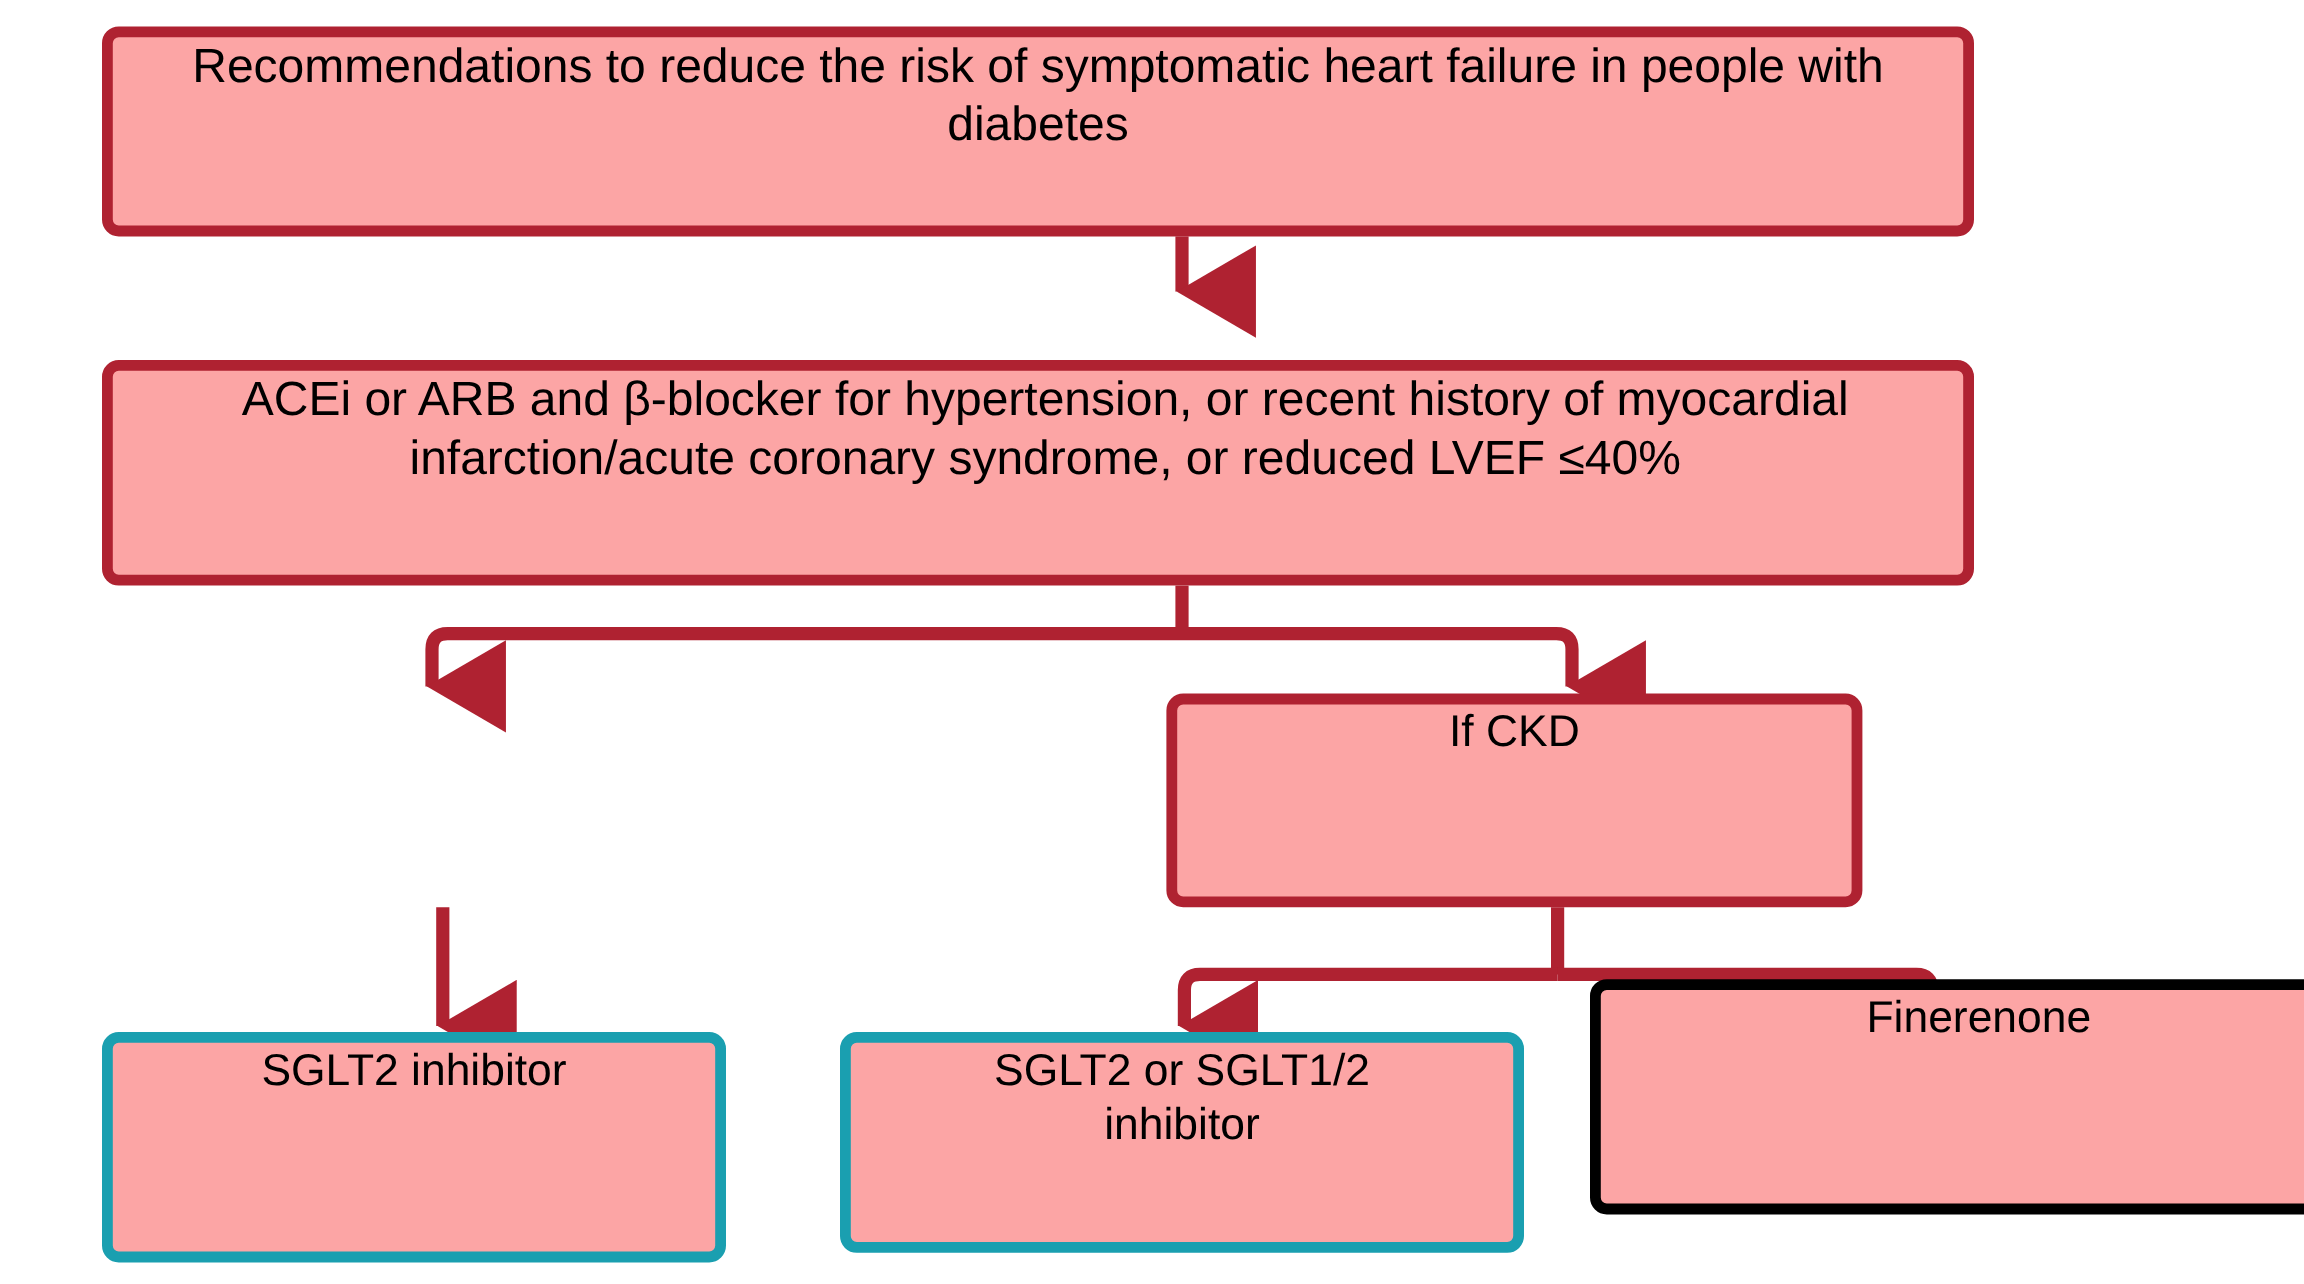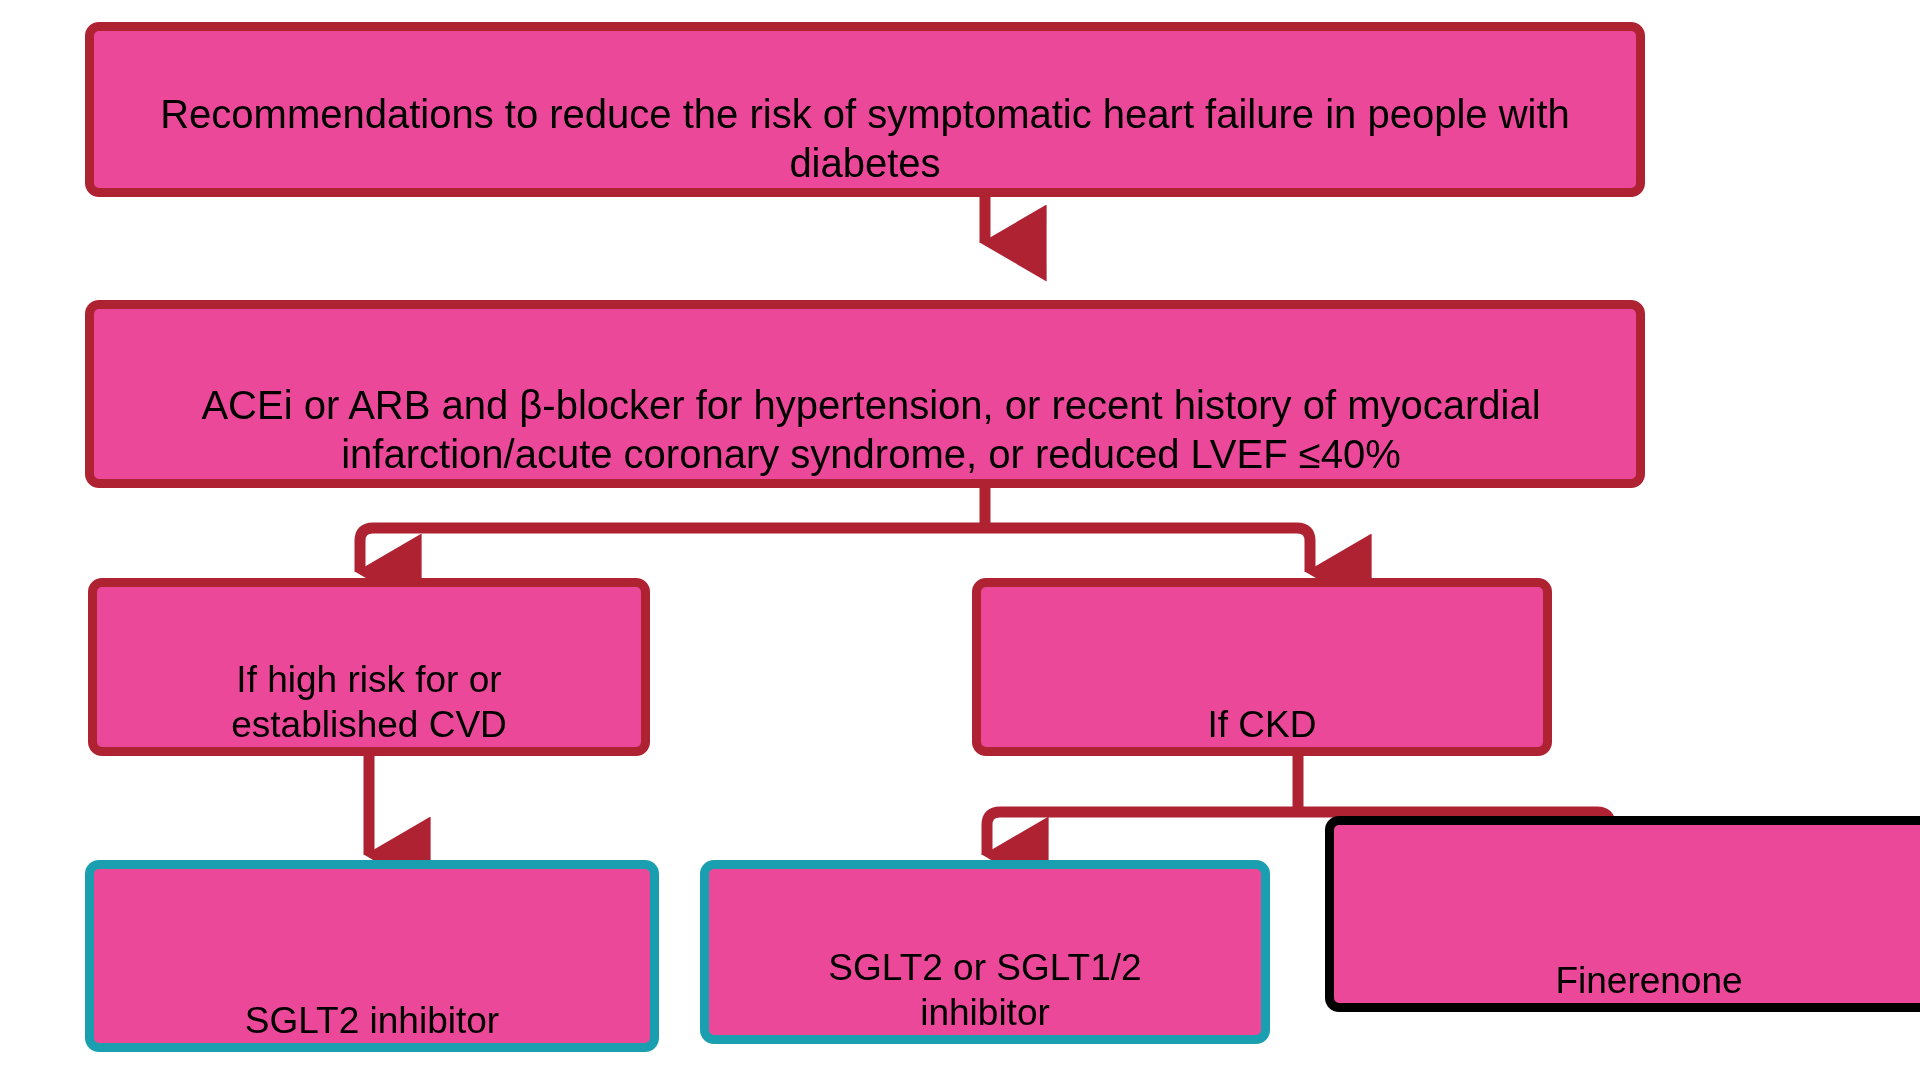--- a/index.html
+++ b/index.html
@@ -22,25 +22,25 @@
     position: absolute;
     left: 0;
     top: 0;
     width: 1920px;
     height: 1070px;
     pointer-events: none;
   }
   .node {
     position: absolute;
     box-sizing: border-box;
-    background: #ec4899;
+    background: #fca5a5;
     border-style: solid;
     border-radius: 14px;
     display: flex;
-    align-items: flex-end;
+    align-items: flex-start;
     justify-content: center;
     text-align: center;
     color: #000000;
     z-index: 2;
   }
   .node .label {
     display: block;
     width: 100%;
     padding: 0 18px;
     box-sizing: border-box;
@@ -59,21 +59,21 @@
   .node.black {
     border-color: #000000;
     border-width: 9px;
   }
 
   
   #node-title        { left: 85px;   top: 22px;   width: 1560px; height: 175px; font-size: 40px; }
   #node-therapy      { left: 85px;   top: 300px;  width: 1560px; height: 188px; font-size: 40px; padding-left: 12px; }
   #node-cvd          { left: 88px;   top: 578px;  width: 562px;  height: 178px; font-size: 37px; }
   #node-ckd          { left: 972px; top: 578px;  width: 580px;  height: 178px; font-size: 37px; }
-  #node-sglt2        { left: 85px;   top: 860px;  width: 574px;  height: 192px; font-size: 37px; }
+  #node-sglt2        { left: 85px;   top: 860px;  width: 520px;  height: 192px; font-size: 37px; }
   #node-sglt12       { left: 700px;  top: 860px;  width: 570px;  height: 184px; font-size: 37px; }
   #node-finerenone   { left: 1325px; top: 816px;  width: 648px;  height: 196px; font-size: 37px; }
 </style>
 </head>
 <body>
 
 <div id="canvas">
 
   <svg class="connector-layer" viewBox="0 0 1920 1070" width="1920" height="1070" xmlns="http://www.w3.org/2000/svg">
     <defs>
@@ -111,24 +111,20 @@
 
   <div class="node red" id="node-title">
     <span class="label">Recommendations to reduce the risk of symptomatic heart failure in people with diabetes</span>
   </div>
 
   <div class="node red" id="node-therapy">
     <span class="label">ACEi or ARB and β-blocker for hypertension, or recent history of myocardial
 infarction/acute coronary syndrome, or reduced LVEF ≤40%</span>
   </div>
 
-  <div class="node red" id="node-cvd">
-    <span class="label">If high risk for or
-established CVD</span>
-  </div>
 
   <div class="node red" id="node-ckd">
     <span class="label">If CKD</span>
   </div>
 
   <div class="node teal" id="node-sglt2">
     <span class="label">SGLT2 inhibitor</span>
   </div>
 
   <div class="node teal" id="node-sglt12">

